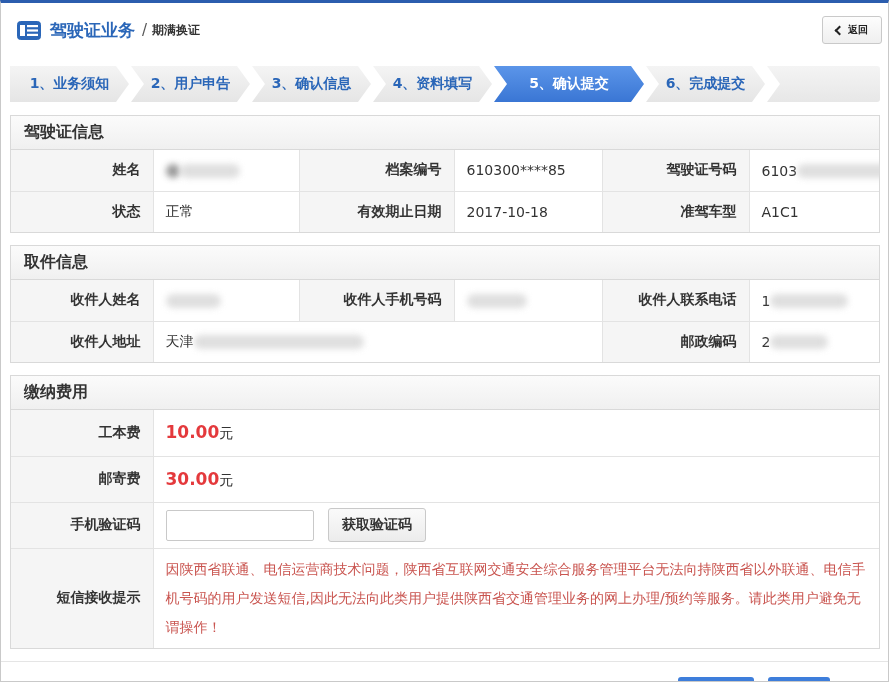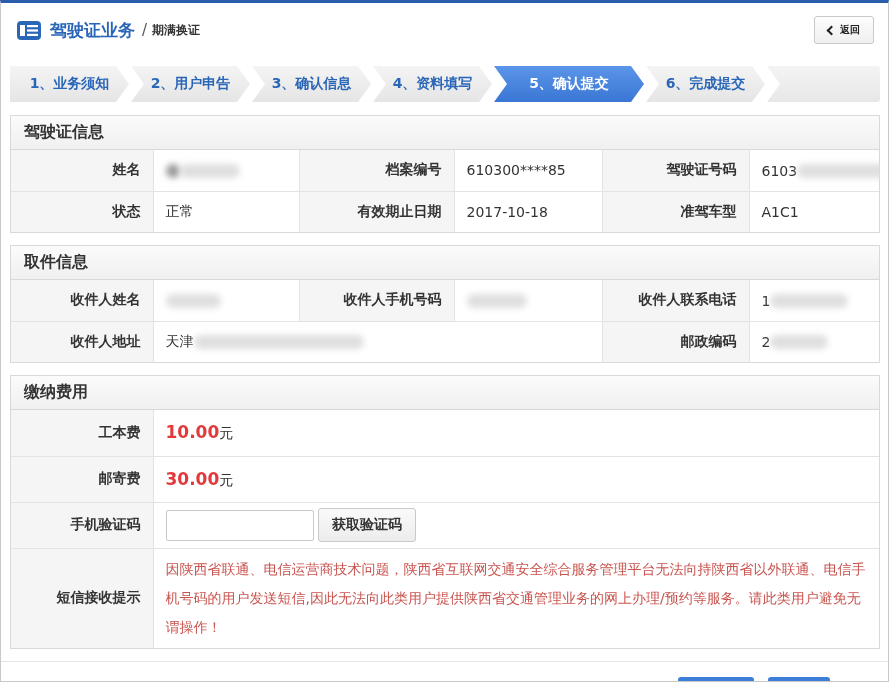--- a/index.html
+++ b/index.html
@@ -10,21 +10,21 @@
     color:#333;
   }
   .page {
     width:889px; height:682px;
     border:1px solid #c9c9c9;
     border-top:3px solid #2b5dae;
     display:flex; flex-direction:column;
     overflow:hidden;
   }
   
-  .header { display:flex; align-items:center; padding:13px 14px 12px 16px; }
+  .header { display:flex; align-items:center; padding:13px 6px 12px 16px; }
   .hdr-icon { width:24px; height:19px; flex:0 0 auto; }
   .hdr-title { color:#2a66b8; font-size:17px; font-weight:bold; margin-left:9px; }
   .hdr-sep { color:#555; font-size:15px; margin:0 5px 0 7px; }
   .hdr-sub { font-size:12px; color:#333;font-weight:bold; }
   .back-btn {
     margin-left:auto; cursor:pointer;
     background:linear-gradient(#fdfdfd,#efefef);
     border:1px solid #c9c9c9; border-radius:3px;
     padding:6px 13px; font-size:10px; font-weight:bold; color:#222;
     display:flex; align-items:center; gap:5px;
@@ -79,21 +79,21 @@
   
   .fees td { height:46px; }
   .fee-num { color:#e4393c; font-weight:bold; font-size:17px; }
   .fee-unit { font-size:14px; color:#333; }
   .code-input {
     width:148px; height:31px; border:1px solid #c9c9c9; border-radius:2px;
     padding:0 8px; font-size:14px; font-family:inherit; color:#333; outline:none;
     vertical-align:middle;
   }
   .code-btn {
-    cursor:pointer; vertical-align:middle;
+    margin-left:10px; cursor:pointer; vertical-align:middle;
     background:linear-gradient(#fafafa,#ececec);
     border:1px solid #c9c9c9; border-radius:3px;
     padding:7px 13px; font-size:14px; font-weight:bold; color:#333;
     font-family:inherit;
   }
   td.sms-cell { white-space:normal; padding:6px 12px; height:auto; }
   .sms-text { color:#c9544f; font-size:14px; line-height:29px; }
 
   
   .footer {

